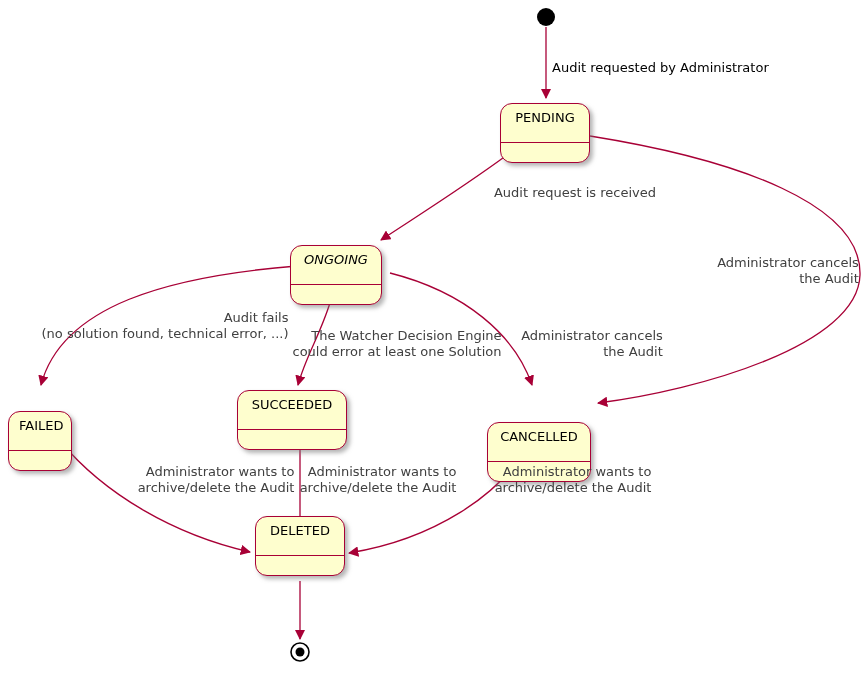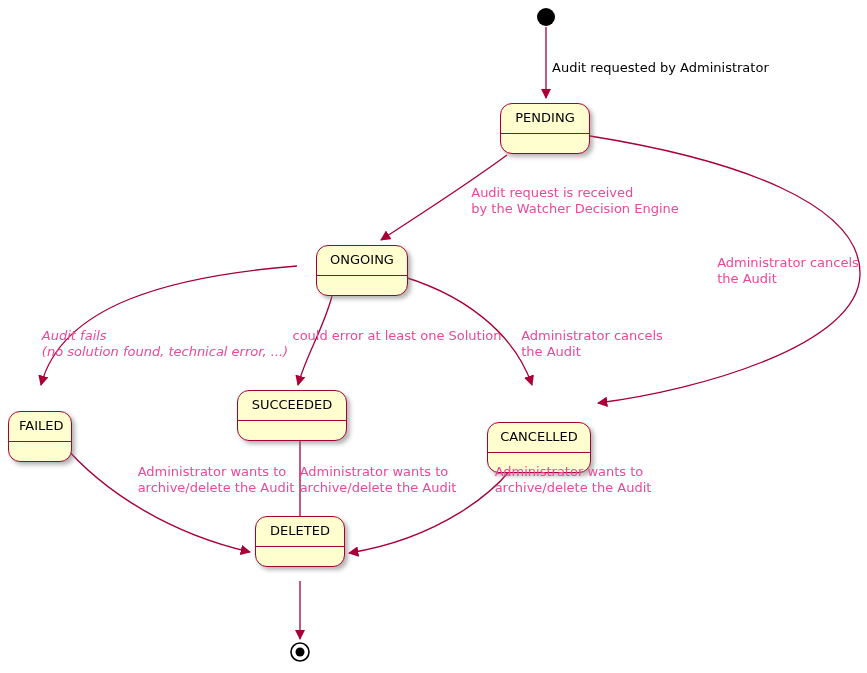--- a/index.html
+++ b/index.html
@@ -20,37 +20,37 @@
   .state {
     position: absolute;
     box-sizing: border-box;
     background: #FEFECE;
     border: 1.5px solid #A80036;
     border-radius: 12px;
     box-shadow: 3px 3px 4px rgba(120,120,120,0.55);
   }
   .state-title {
     box-sizing: border-box;
-    height: 30px;
+    height: 39px;
     line-height: 28px;
     text-align: center;
     font-size: 13px;
     border-bottom: 1.5px solid #A80036;
     padding: 0 10px;
     white-space: nowrap;
   }
   .state-body { height: 19px; }
   .tlabel {
     position: absolute;
     font-size: 13px;
     line-height: 16px;
-    text-align: left;
+    text-align: right;
     transform: translateX(-50%);
     white-space: nowrap;
-    color: #ec4899;
+    color: #404040;
   }
   .tlabel-left {
     position: absolute;
     font-size: 13px;
     line-height: 16px;
     text-align: left;
     white-space: nowrap;
     color: #000000;
   }
   .tlabel span, .tlabel-left span { display: block; }
@@ -91,21 +91,21 @@
 
     <circle cx="300" cy="652" r="9" fill="#ffffff" stroke="#000000" stroke-width="1.6"></circle>
     <circle cx="300" cy="652" r="4.5" fill="#000000"></circle>
   </svg>
 
   <div class="state" style="left:500px; top:103px; width:90px;">
     <div class="state-title">PENDING</div>
     <div class="state-body"></div>
   </div>
 
-  <div class="state" style="left:316px; top:245px; width:92px;">
+  <div class="state" style="left:290px; top:245px; width:92px;font-style:italic;">
     <div class="state-title">ONGOING</div>
     <div class="state-body"></div>
   </div>
 
   <div class="state" style="left:8px; top:390px; width:64px;margin-top:21px;">
     <div class="state-title">FAILED</div>
     <div class="state-body"></div>
   </div>
 
   <div class="state" style="left:237px; top:390px; width:110px;">
@@ -122,34 +122,34 @@
     <div class="state-title">DELETED</div>
     <div class="state-body"></div>
   </div>
 
   <div class="tlabel-left" style="left:552px; top:60px;text-align:center;">
     <span>Audit requested by Administrator</span>
   </div>
 
   <div class="tlabel" style="left:575px; top:185px;">
     <span>Audit request is received</span>
-    <span>by the Watcher Decision Engine</span>
   </div>
 
   <div class="tlabel" style="left:788px; top:255px;">
     <span>Administrator cancels</span>
     <span>the Audit</span>
   </div>
 
-  <div class="tlabel" style="left:165px; top:328px;font-style:italic;">
+  <div class="tlabel" style="left:165px; top:310px;">
     <span>Audit fails</span>
     <span>(no solution found, technical error, ...)</span>
   </div>
 
   <div class="tlabel" style="left:397px; top:328px;">
+    <span>The Watcher Decision Engine</span>
     <span>could error at least one Solution</span>
   </div>
 
   <div class="tlabel" style="left:592px; top:328px;">
     <span>Administrator cancels</span>
     <span>the Audit</span>
   </div>
 
   <div class="tlabel" style="left:216px; top:464px;">
     <span>Administrator wants to</span>

